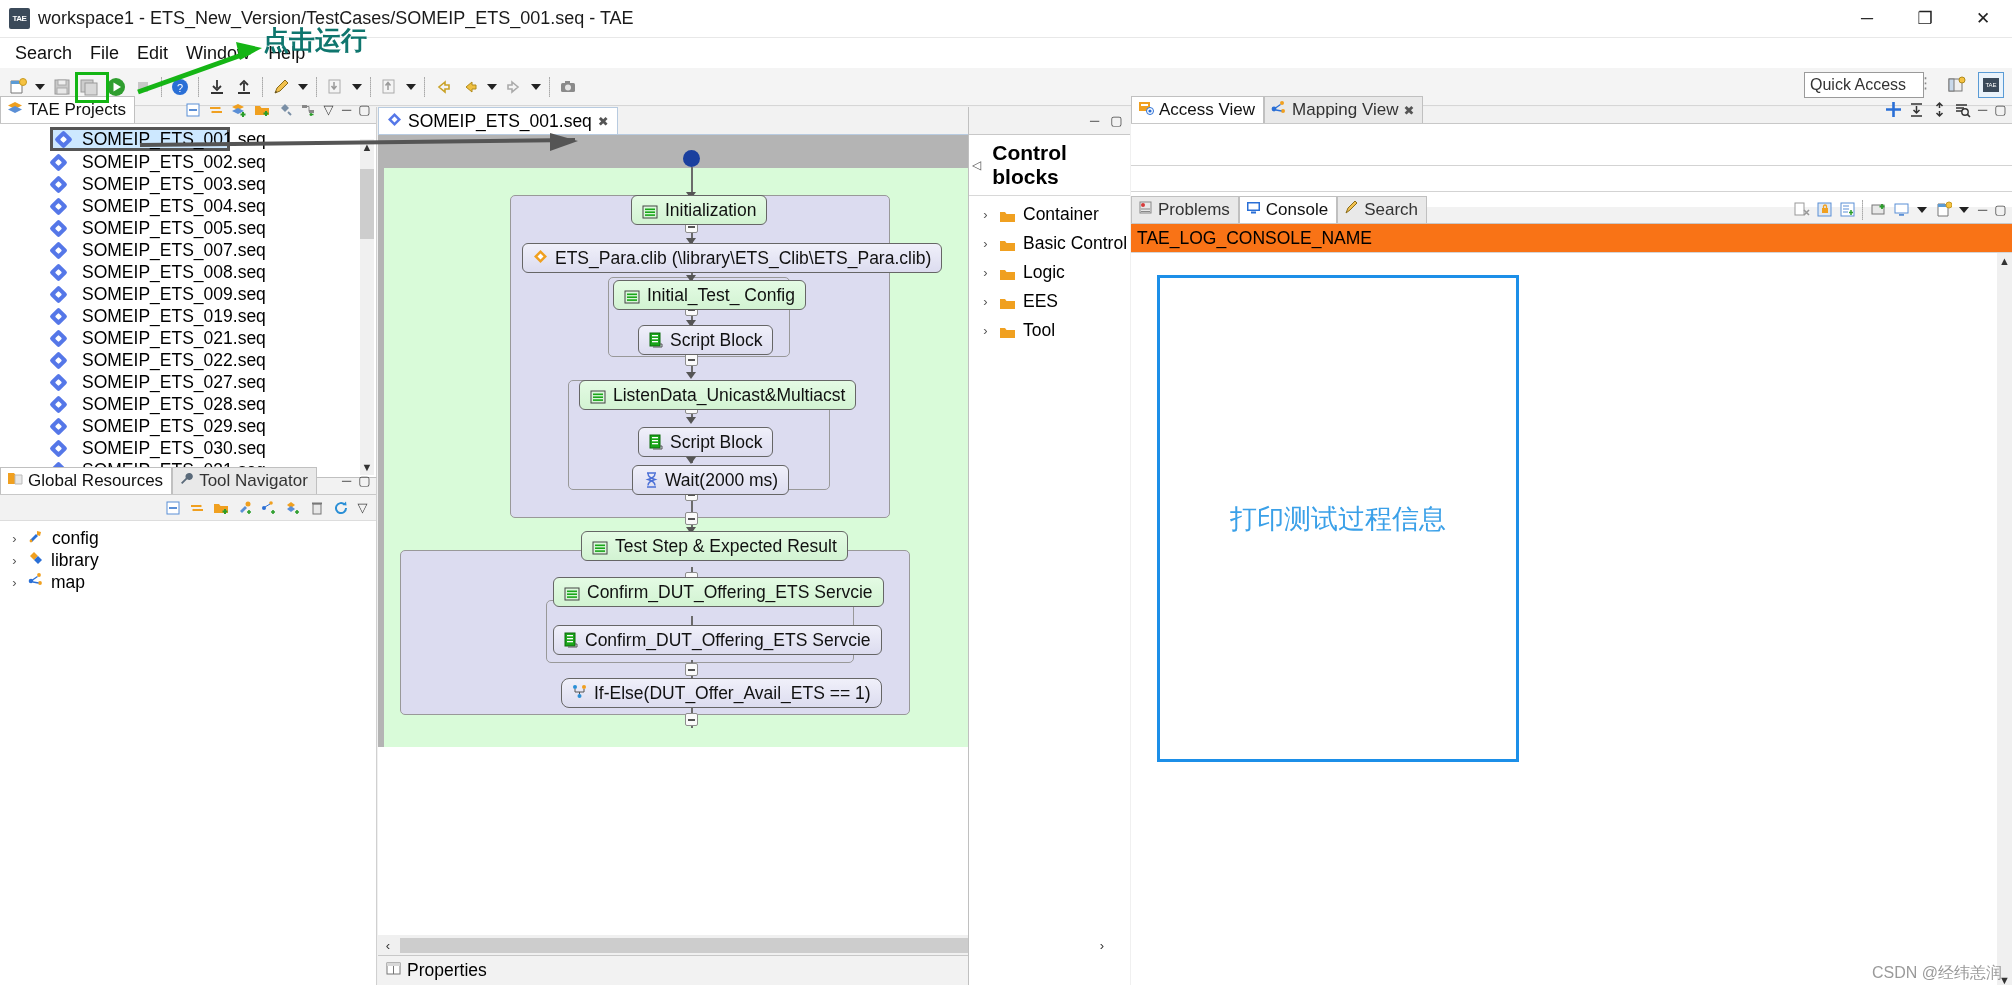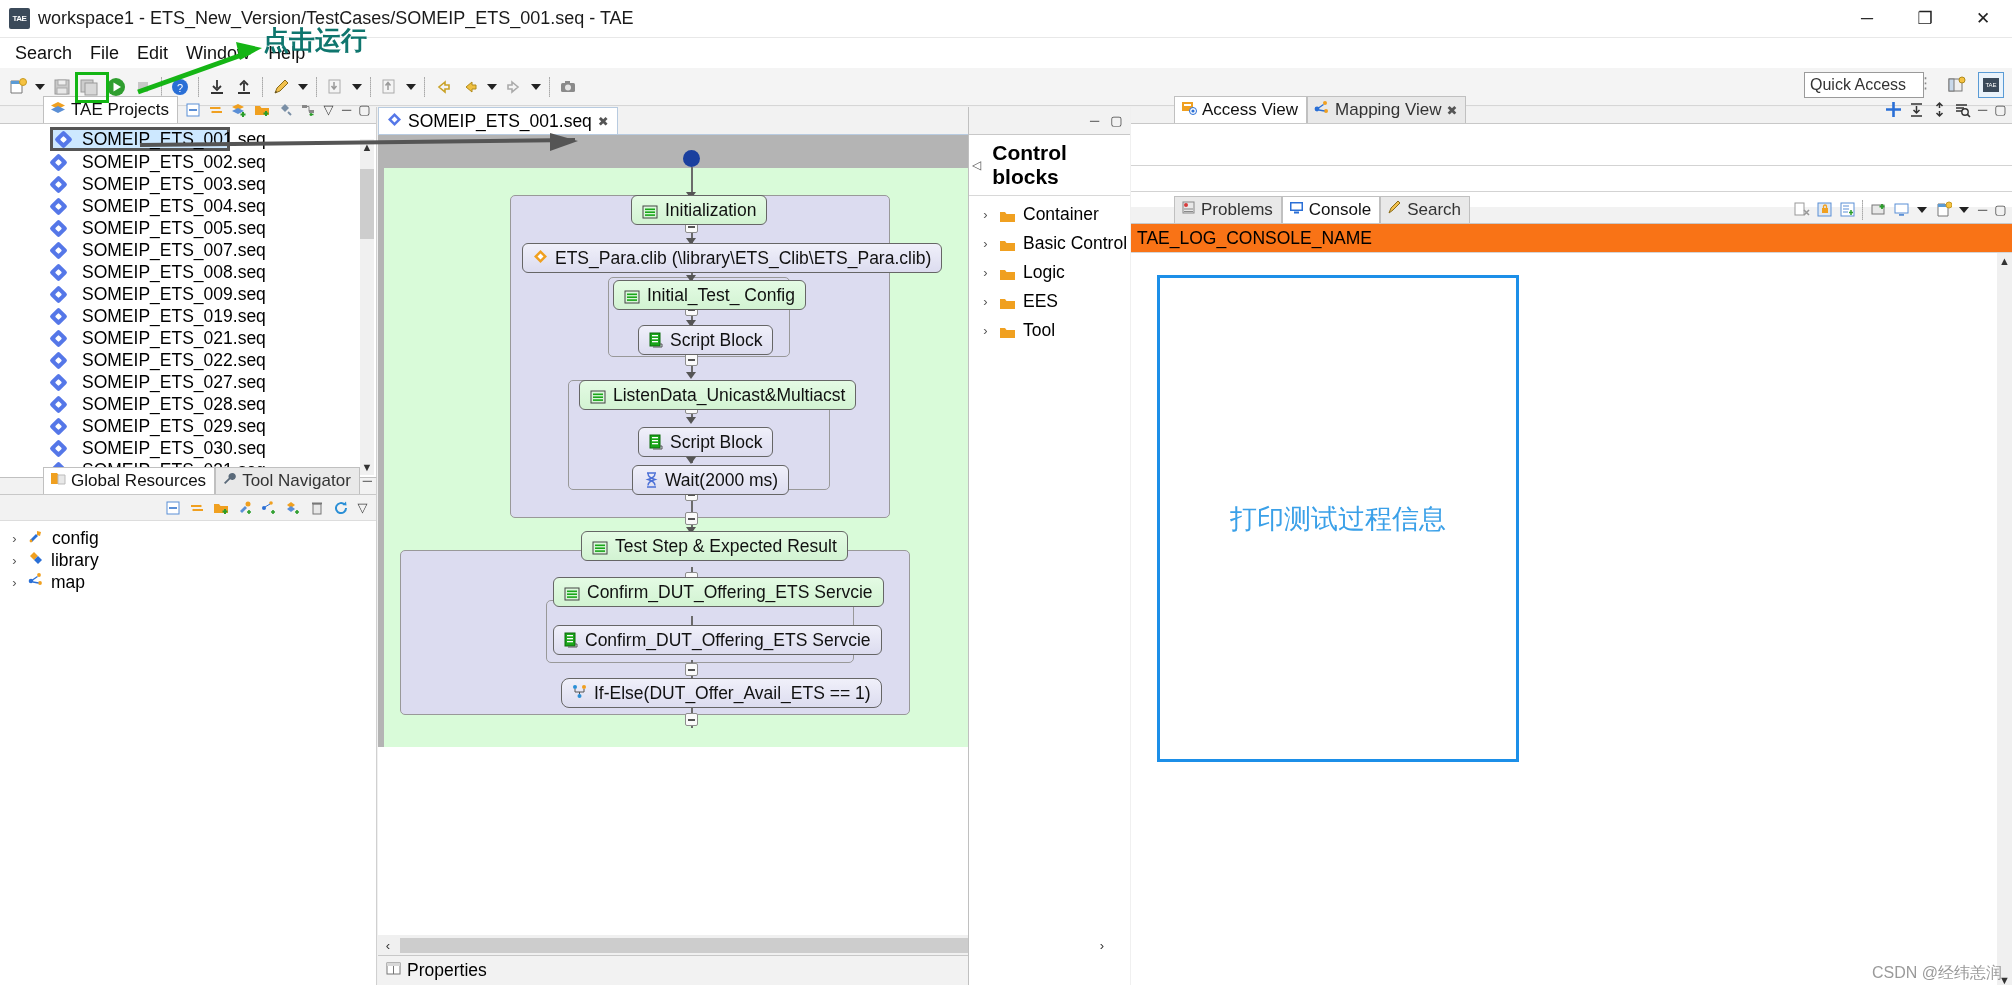--- a/index.html
+++ b/index.html
@@ -76,21 +76,21 @@
     display: flex; align-items: center; padding-left: 5px; color: #333;
   }
   .qa-sep { position: absolute; right: 78px; top: 74px; color: #888; font-size: 15px; letter-spacing: 1px; }
   .persp1 { position: absolute; right: 44px; top: 73px; width: 24px; height: 24px; display:flex; align-items:center; justify-content:center;}
   .persp2 { position: absolute; right: 8px; top: 72px; width: 26px; height: 26px; border: 1px solid #5a9bd5; background: #eaf3fb; display:flex; align-items:center; justify-content:center;}
 
   
   .panel { position: absolute; background: #fff; }
   .view-tabbar {
     height: 17px; background: #f2f2f2; display: flex; align-items: flex-end;
-    border-bottom: 1px solid #c8c8c8; position: relative; padding-left: 43px;
+    border-bottom: 1px solid #c8c8c8; position: relative;
   }
   .view-tab {
     height: 27px; display: flex; align-items: center; gap: 5px;
     padding: 0 8px 0 6px; font-size: 17px; background: #ffffff;
     border: 1px solid #c0c0c0; border-bottom: none; color: #111; white-space: nowrap;
   }
   .view-tab.inactive { background: #e9e9e9; color: #333; }
   .view-tools { margin-left: auto; display: flex; align-items: center; gap: 3px; padding-right: 4px; height: 27px; }
   .vt { width: 20px; height: 20px; display: flex; align-items: center; justify-content: center; }
   .minmax { width: 15px; height: 20px; display: flex; align-items: center; justify-content: center; color: #444; font-size: 13px; }

